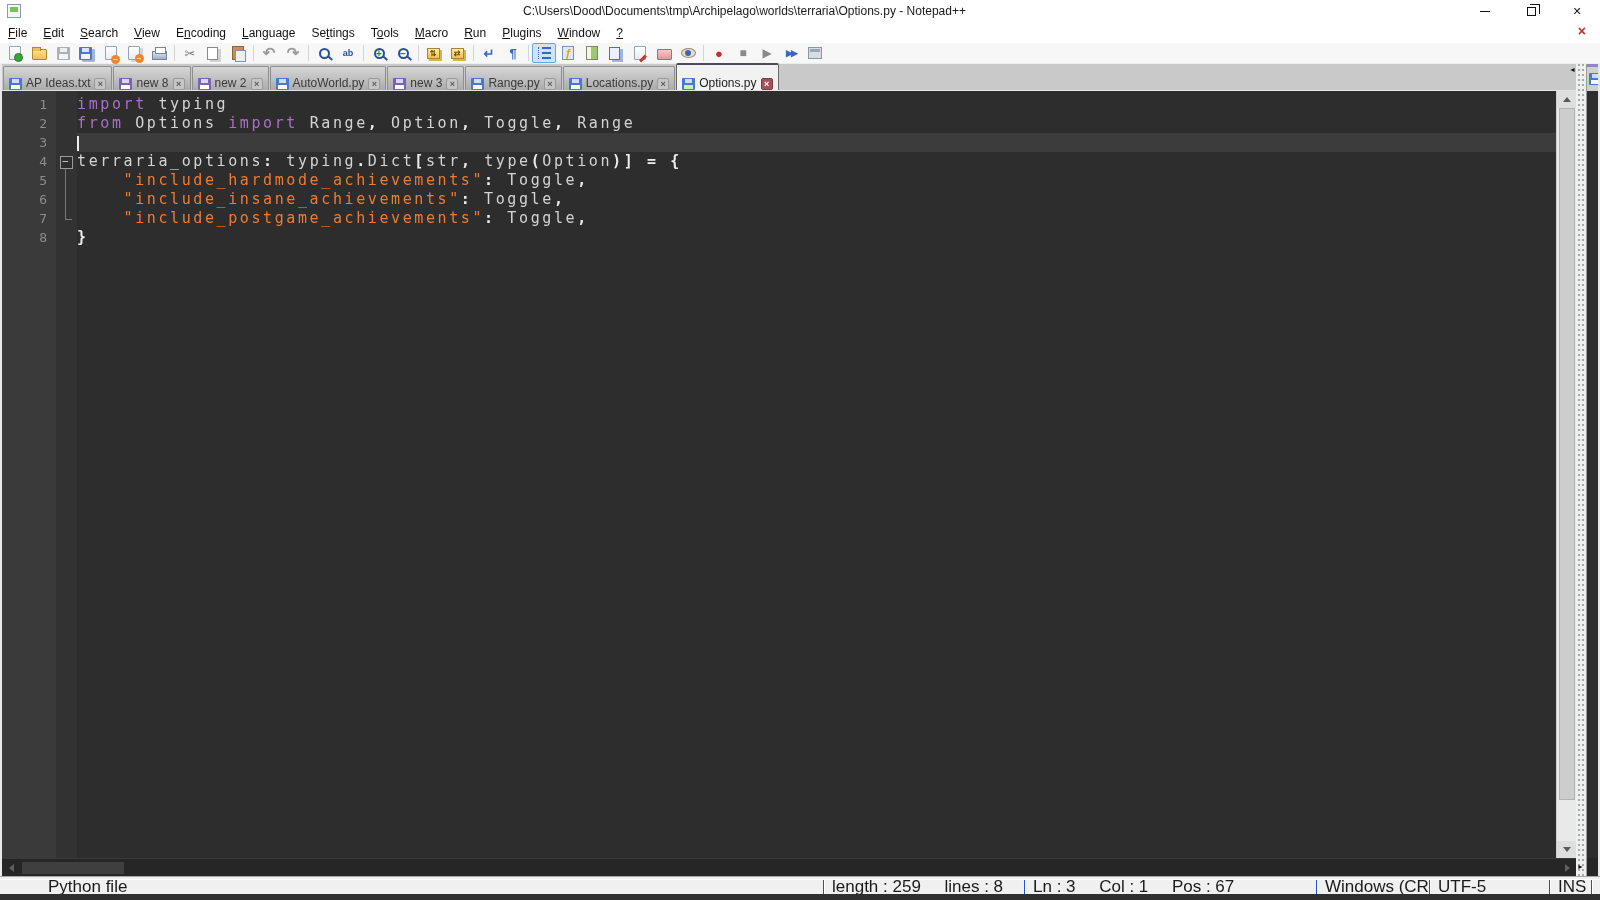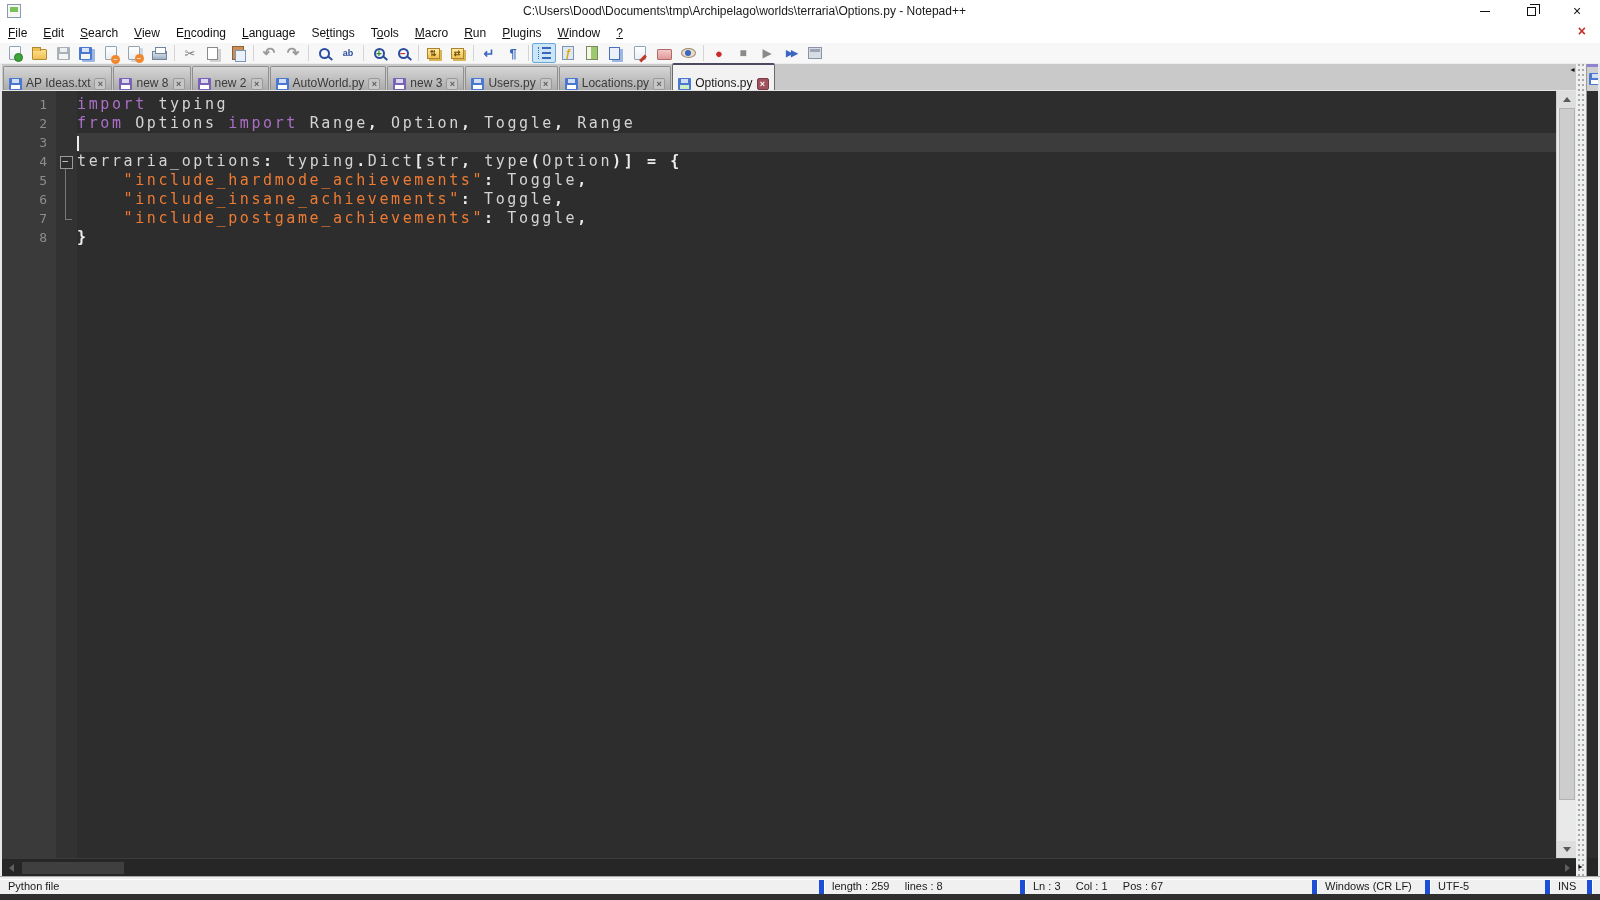--- a/index.html
+++ b/index.html
@@ -137,22 +137,22 @@
   .splitter .sp-top { position:absolute; top:2px; left:-7px; font-size:7px; color:#111; }
   .splitter .sp-bot { position:absolute; bottom:6px; left:1px; font-size:7px; color:#111; }
   .sliver { width:12px; flex:none; display:flex; flex-direction:column; border-left:1px solid #9a9a9a; }
   .sliver-tab { height:27px; flex:none; background:#cfcfcf; border-top:3px solid #8f82cf; position:relative; overflow:hidden; }
   .sliver-tab .tabflop { position:absolute; left:2px; top:6px; }
   .sliver-edit { flex:1; background:#2d2d2d; }
   .sliver-h { height:18px; flex:none; background:#262626; }
 
   
   .groove { height:4px; background:#f0f0f0; border-top:1px solid #a8a8a8; border-bottom:1px solid #fff; }
-  .statusbar { height:14px; background:#f0f0f0; display:flex; font-size:11px; color:#1a1a1a; line-height:13px; }
-  .seg { padding-left:8px; white-space:pre; overflow:hidden; border-left:5px solid #1d4ed8; box-shadow:inset 1px 0 0 #ffffff; }
+  .statusbar { height:14px; background:#f0f0f0; display:flex; font-size:17px; color:#1a1a1a; line-height:13px;padding-left:40px; }
+  .seg { padding-left:8px; white-space:pre; overflow:hidden; border-left:1px solid #1d4ed8; box-shadow:inset 1px 0 0 #ffffff; }
   .seg:first-child { border-left:none; box-shadow:none; flex:1; }
   .footer-dark { height:6px; background:#2f2f2f; }
 </style>
 </head>
 <body>
 
 <div id="app">
 
   <div class="titlebar">
     <span class="app-icon"></span>
@@ -317,21 +317,21 @@
             <span>AutoWorld.py</span>
             <span class="tclose">×</span>
           </div>
           <div class="tab">
             <span class="tabflop modified"></span>
             <span>new 3</span>
             <span class="tclose">×</span>
           </div>
           <div class="tab">
             <span class="tabflop saved"></span>
-            <span>Users.py</span>
+            <span>Range.py</span>
             <span class="tclose">×</span>
           </div>
           <div class="tab">
             <span class="tabflop saved"></span>
             <span>Locations.py</span>
             <span class="tclose">×</span>
           </div>
           <div class="tab active">
             <span class="tabflop saved"></span>
             <span>Options.py</span>

